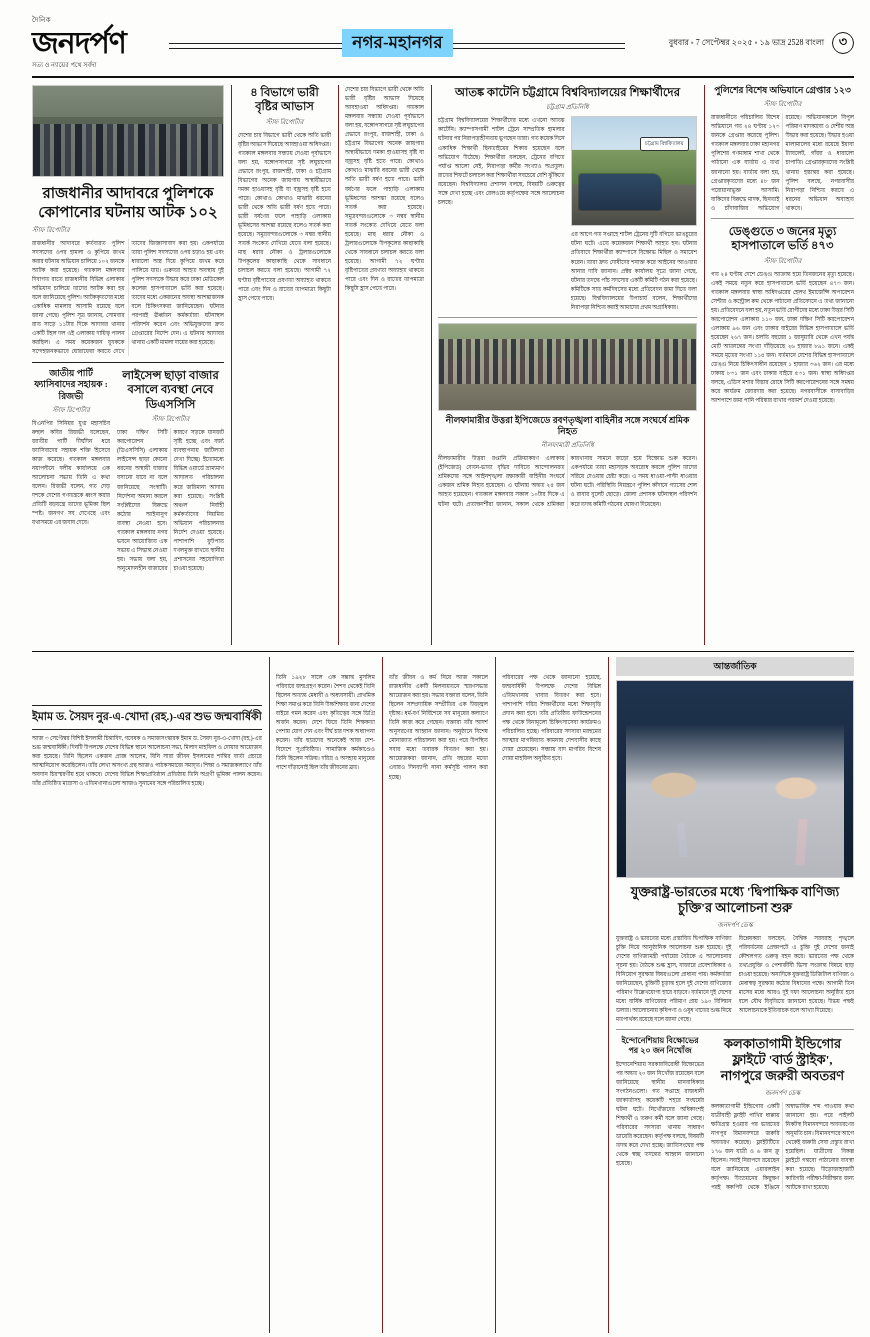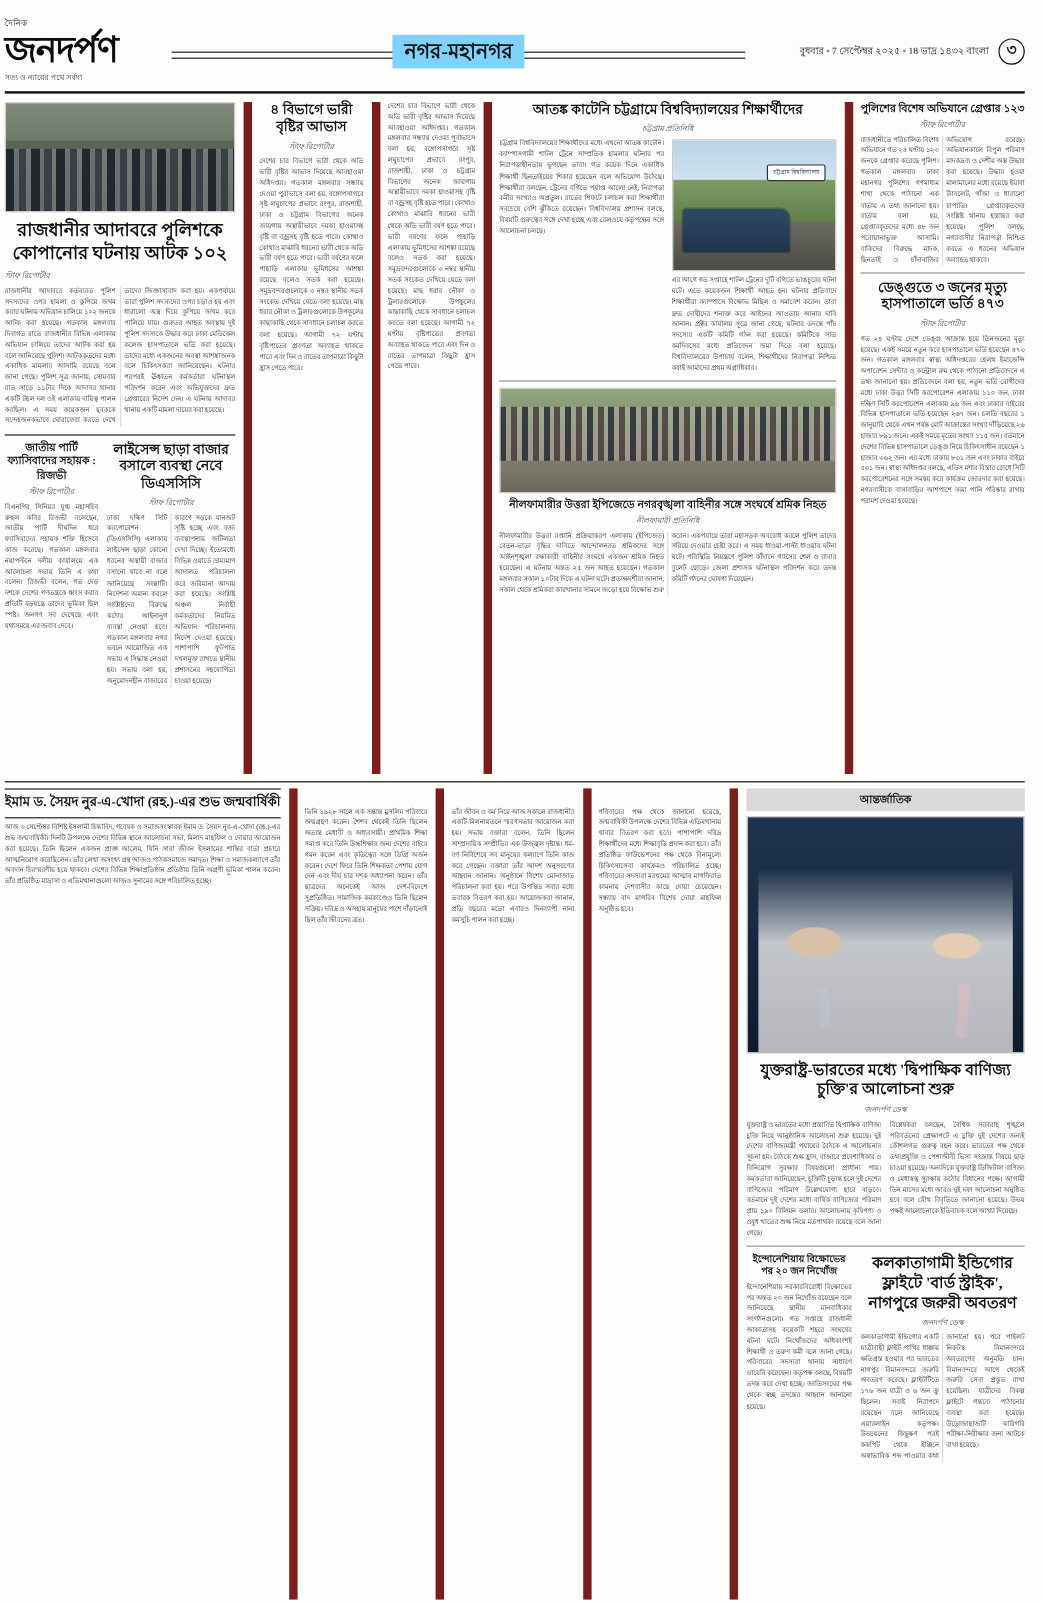--- a/index.html
+++ b/index.html
@@ -8,21 +8,21 @@
     width: 870px;
     height: 1337px;
     background: #ffffff;
     font-family: "Liberation Serif", "DejaVu Serif", serif;
     color: #111;
     overflow: hidden;
   }
   .page {
     width: 870px;
     height: 1337px;
-    padding: 14px 16px 10px 4px;
+    padding: 14px 16px 10px 32px;
     position: relative;
     background: #fdfdfb;
   }
 
   
   .masthead {
     display: flex;
     align-items: center;
     justify-content: space-between;
     border-bottom: 2px solid #111;
@@ -76,21 +76,21 @@
   .dateline .sep { color: #888; padding: 0 2px; }
   .page-num {
     width: 22px; height: 22px;
     border: 1.2px solid #111;
     border-radius: 50%;
     display: flex; align-items: center; justify-content: center;
     font-size: 13px; font-weight: bold;
   }
 
   
-  .col-rule { border-left: 7px solid #7f1d1d; }
+  .col-rule { border-left: 1px solid #7f1d1d; }
   .hl {
     font-weight: bold;
     text-align: center;
     line-height: 1.25;
     color: #111;
   }
   .byline {
     font-size: 6.5px;
     color: #444;
     margin: 3px 0 3px 0;
@@ -246,21 +246,21 @@
         <div class="paper-kicker">দৈনিক</div>
         <div class="paper-name">জনদর্পণ</div>
         <div class="paper-sub">সত্য ও ন্যায়ের পথে সর্বদা</div>
       </div>
     </div>
     <div class="masthead-center">
       <span class="section-title">নগর-মহানগর</span>
     </div>
     <div class="masthead-right">
       <div class="dateline">
-        <span>বুধবার</span><span class="sep">▪</span><span>7 সেপ্টেম্বর ২০২৫</span><span class="sep">▪</span><span>18 ভাদ্র ১৪৩২ বাংলা</span>
+        <span>বুধবার</span><span class="sep">▪</span><span>7 সেপ্টেম্বর ২০২৫</span><span class="sep">▪</span><span>১৯ ভাদ্র 2528 বাংলা</span>
       </div>
       <div class="page-num">৩</div>
     </div>
   </div>
 
   <div class="top-zone">
 
     <div class="tz-col">
       <div class="photo lead-photo img-police"></div>
       <div class="hl hl-lead">রাজধানীর আদাবরে পুলিশকে কোপানোর ঘটনায় আটক ১০২</div>
@@ -300,21 +300,21 @@
         <div>
           <div class="photo train-photo img-train">
             <span class="sign">চট্টগ্রাম বিশ্ববিদ্যালয়</span>
           </div>
           <div class="body-text mt4" style="max-height:98px; overflow:hidden;">এর আগে গত সপ্তাহে শাটল ট্রেনের দুটি বগিতে ভাঙচুরের ঘটনা ঘটে। এতে কয়েকজন শিক্ষার্থী আহত হন। ঘটনার প্রতিবাদে শিক্ষার্থীরা ক্যাম্পাসে বিক্ষোভ মিছিল ও সমাবেশ করেন। তারা দ্রুত দোষীদের শনাক্ত করে আইনের আওতায় আনার দাবি জানান। প্রক্টর কার্যালয় সূত্রে জানা গেছে, ঘটনার তদন্তে পাঁচ সদস্যের একটি কমিটি গঠন করা হয়েছে। কমিটিকে সাত কর্মদিবসের মধ্যে প্রতিবেদন জমা দিতে বলা হয়েছে। বিশ্ববিদ্যালয়ের উপাচার্য বলেন, শিক্ষার্থীদের নিরাপত্তা নিশ্চিত করাই আমাদের প্রথম অগ্রাধিকার।</div>
         </div>
       </div>
 
       <div class="rule-thin"></div>
       <div class="photo crowd-photo img-crowd"></div>
-      <div class="hl" style="font-size:9px; margin-top:4px;">নীলফামারীর উত্তরা ইপিজেডে নগরবৃঙ্খলা বাহিনীর সঙ্গে সংঘর্ষে শ্রমিক নিহত</div>
+      <div class="hl" style="font-size:9px; margin-top:4px;">নীলফামারীর উত্তরা ইপিজেডে রবণতৃঙ্খলা বাহিনীর সঙ্গে সংঘর্ষে শ্রমিক নিহত</div>
       <div class="byline center">নীলফামারী প্রতিনিধি</div>
       <div class="body-text" style="column-count:2; column-gap:6px; column-rule:1px solid #ddd; max-height:120px; overflow:hidden;">নীলফামারীর উত্তরা রপ্তানি প্রক্রিয়াকরণ এলাকায় (ইপিজেড) বেতন-ভাতা বৃদ্ধির দাবিতে আন্দোলনরত শ্রমিকদের সঙ্গে আইনশৃঙ্খলা রক্ষাকারী বাহিনীর সংঘর্ষে একজন শ্রমিক নিহত হয়েছেন। এ ঘটনায় অন্তত ২৫ জন আহত হয়েছেন। গতকাল মঙ্গলবার সকাল ১০টার দিকে এ ঘটনা ঘটে। প্রত্যক্ষদর্শীরা জানান, সকাল থেকে শ্রমিকরা কারখানার সামনে জড়ো হয়ে বিক্ষোভ শুরু করেন। একপর্যায়ে তারা মহাসড়ক অবরোধ করলে পুলিশ তাদের সরিয়ে দেওয়ার চেষ্টা করে। এ সময় ধাওয়া-পাল্টা ধাওয়ার ঘটনা ঘটে। পরিস্থিতি নিয়ন্ত্রণে পুলিশ কাঁদানে গ্যাসের শেল ও রাবার বুলেট ছোড়ে। জেলা প্রশাসক ঘটনাস্থল পরিদর্শন করে তদন্ত কমিটি গঠনের ঘোষণা দিয়েছেন।</div>
     </div>
 
     <div class="tz-col col-rule" style="padding-left:6px;">
       <div class="hl hl-small">পুলিশের বিশেষ অভিযানে গ্রেপ্তার ১২৩</div>
       <div class="byline center">স্টাফ রিপোর্টার</div>
       <div class="body-text" style="column-count:2; column-gap:6px; column-rule:1px solid #ddd; max-height:258px; overflow:hidden;">রাজধানীতে পরিচালিত বিশেষ অভিযানে গত ২৪ ঘণ্টায় ১২৩ জনকে গ্রেপ্তার করেছে পুলিশ। গতকাল মঙ্গলবার ঢাকা মহানগর পুলিশের গণমাধ্যম শাখা থেকে পাঠানো এক বার্তায় এ তথ্য জানানো হয়। বার্তায় বলা হয়, গ্রেপ্তারকৃতদের মধ্যে ৪৮ জন পরোয়ানাভুক্ত আসামি। বাকিদের বিরুদ্ধে মাদক, ছিনতাই ও চাঁদাবাজির অভিযোগ রয়েছে। অভিযানকালে বিপুল পরিমাণ মাদকদ্রব্য ও দেশীয় অস্ত্র উদ্ধার করা হয়েছে। উদ্ধার হওয়া মালামালের মধ্যে রয়েছে ইয়াবা ট্যাবলেট, গাঁজা ও ধারালো চাপাতি। গ্রেপ্তারকৃতদের সংশ্লিষ্ট থানায় হস্তান্তর করা হয়েছে। পুলিশ বলছে, নগরবাসীর নিরাপত্তা নিশ্চিত করতে এ ধরনের অভিযান অব্যাহত থাকবে।</div>
 
       <div class="rule-thin"></div>
@@ -322,21 +322,21 @@
       <div class="byline center">স্টাফ রিপোর্টার</div>
       <div class="body-text" style="max-height:230px; overflow:hidden;">গত ২৪ ঘণ্টায় দেশে ডেঙ্গু আক্রান্ত হয়ে তিনজনের মৃত্যু হয়েছে। একই সময়ে নতুন করে হাসপাতালে ভর্তি হয়েছেন ৪৭৩ জন। গতকাল মঙ্গলবার স্বাস্থ্য অধিদপ্তরের হেলথ ইমার্জেন্সি অপারেশন সেন্টার ও কন্ট্রোল রুম থেকে পাঠানো প্রতিবেদনে এ তথ্য জানানো হয়। প্রতিবেদনে বলা হয়, নতুন ভর্তি রোগীদের মধ্যে ঢাকা উত্তর সিটি করপোরেশন এলাকায় ১১০ জন, ঢাকা দক্ষিণ সিটি করপোরেশন এলাকায় ৯৬ জন এবং ঢাকার বাইরের বিভিন্ন হাসপাতালে ভর্তি হয়েছেন ২৬৭ জন। চলতি বছরের ১ জানুয়ারি থেকে এখন পর্যন্ত মোট আক্রান্তের সংখ্যা দাঁড়িয়েছে ২৬ হাজার ৮৯১ জনে। একই সময়ে মৃতের সংখ্যা ১১৫ জন। বর্তমানে দেশের বিভিন্ন হাসপাতালে ডেঙ্গু নিয়ে চিকিৎসাধীন রয়েছেন ১ হাজার ৩৬২ জন। এর মধ্যে ঢাকায় ৮৩১ জন এবং ঢাকার বাইরে ৫৩১ জন। স্বাস্থ্য অধিদপ্তর বলছে, এডিস মশার বিস্তার রোধে সিটি করপোরেশনের সঙ্গে সমন্বয় করে কার্যক্রম জোরদার করা হয়েছে। নগরবাসীকে বাসাবাড়ির আশপাশে জমা পানি পরিষ্কার রাখার পরামর্শ দেওয়া হয়েছে।</div>
     </div>
   </div>
 
   <div class="mid-rule"></div>
 
   <div class="bottom-zone">
 
     <div>
-      <div class="obit-banner" style="white-space:nowrap; overflow:hidden;">ইমাম ড. সৈয়দ নুর-এ-খোদা (রহ.)-এর শুভ জন্মবার্ষিকী</div>
+      <div class="obit-banner" style="white-space:nowrap; overflow:hidden;margin-top:48px;">ইমাম ড. সৈয়দ নুর-এ-খোদা (রহ.)-এর শুভ জন্মবার্ষিকী</div>
       <div class="body-text" style="max-height:630px; overflow:hidden;">আজ ৩ সেপ্টেম্বর বিশিষ্ট ইসলামী চিন্তাবিদ, গবেষক ও সমাজসংস্কারক ইমাম ড. সৈয়দ নুর-এ-খোদা (রহ.)-এর শুভ জন্মবার্ষিকী। দিনটি উপলক্ষে দেশের বিভিন্ন স্থানে আলোচনা সভা, মিলাদ মাহফিল ও দোয়ার আয়োজন করা হয়েছে। তিনি ছিলেন একজন প্রাজ্ঞ আলেম, যিনি সারা জীবন ইসলামের শান্তির বার্তা প্রচারে আত্মনিয়োগ করেছিলেন। তাঁর লেখা অসংখ্য গ্রন্থ আজও পাঠকসমাজে সমাদৃত। শিক্ষা ও সমাজকল্যাণে তাঁর অবদান চিরস্মরণীয় হয়ে থাকবে। দেশের বিভিন্ন শিক্ষাপ্রতিষ্ঠান প্রতিষ্ঠায় তিনি অগ্রণী ভূমিকা পালন করেন। তাঁর প্রতিষ্ঠিত মাদ্রাসা ও এতিমখানাগুলো আজও সুনামের সঙ্গে পরিচালিত হচ্ছে।</div>
     </div>
 
     <div class="col-rule" style="padding-left:6px;">
       <div style="height:16px;"></div>
       <div class="body-text" style="max-height:650px; overflow:hidden;">তিনি ১৯২৮ সালে এক সম্ভ্রান্ত মুসলিম পরিবারে জন্মগ্রহণ করেন। শৈশব থেকেই তিনি ছিলেন অত্যন্ত মেধাবী ও অধ্যবসায়ী। প্রাথমিক শিক্ষা সমাপ্ত করে তিনি উচ্চশিক্ষার জন্য দেশের বাইরে গমন করেন এবং কৃতিত্বের সঙ্গে ডিগ্রি অর্জন করেন। দেশে ফিরে তিনি শিক্ষকতা পেশায় যোগ দেন এবং দীর্ঘ চার দশক অধ্যাপনা করেন। তাঁর ছাত্রদের অনেকেই আজ দেশ-বিদেশে সুপ্রতিষ্ঠিত। সামাজিক কর্মকাণ্ডেও তিনি ছিলেন সক্রিয়। দরিদ্র ও অসহায় মানুষের পাশে দাঁড়ানোই ছিল তাঁর জীবনের ব্রত।</div>
     </div>
 
     <div class="col-rule" style="padding-left:6px;">
       <div style="height:16px;"></div>

